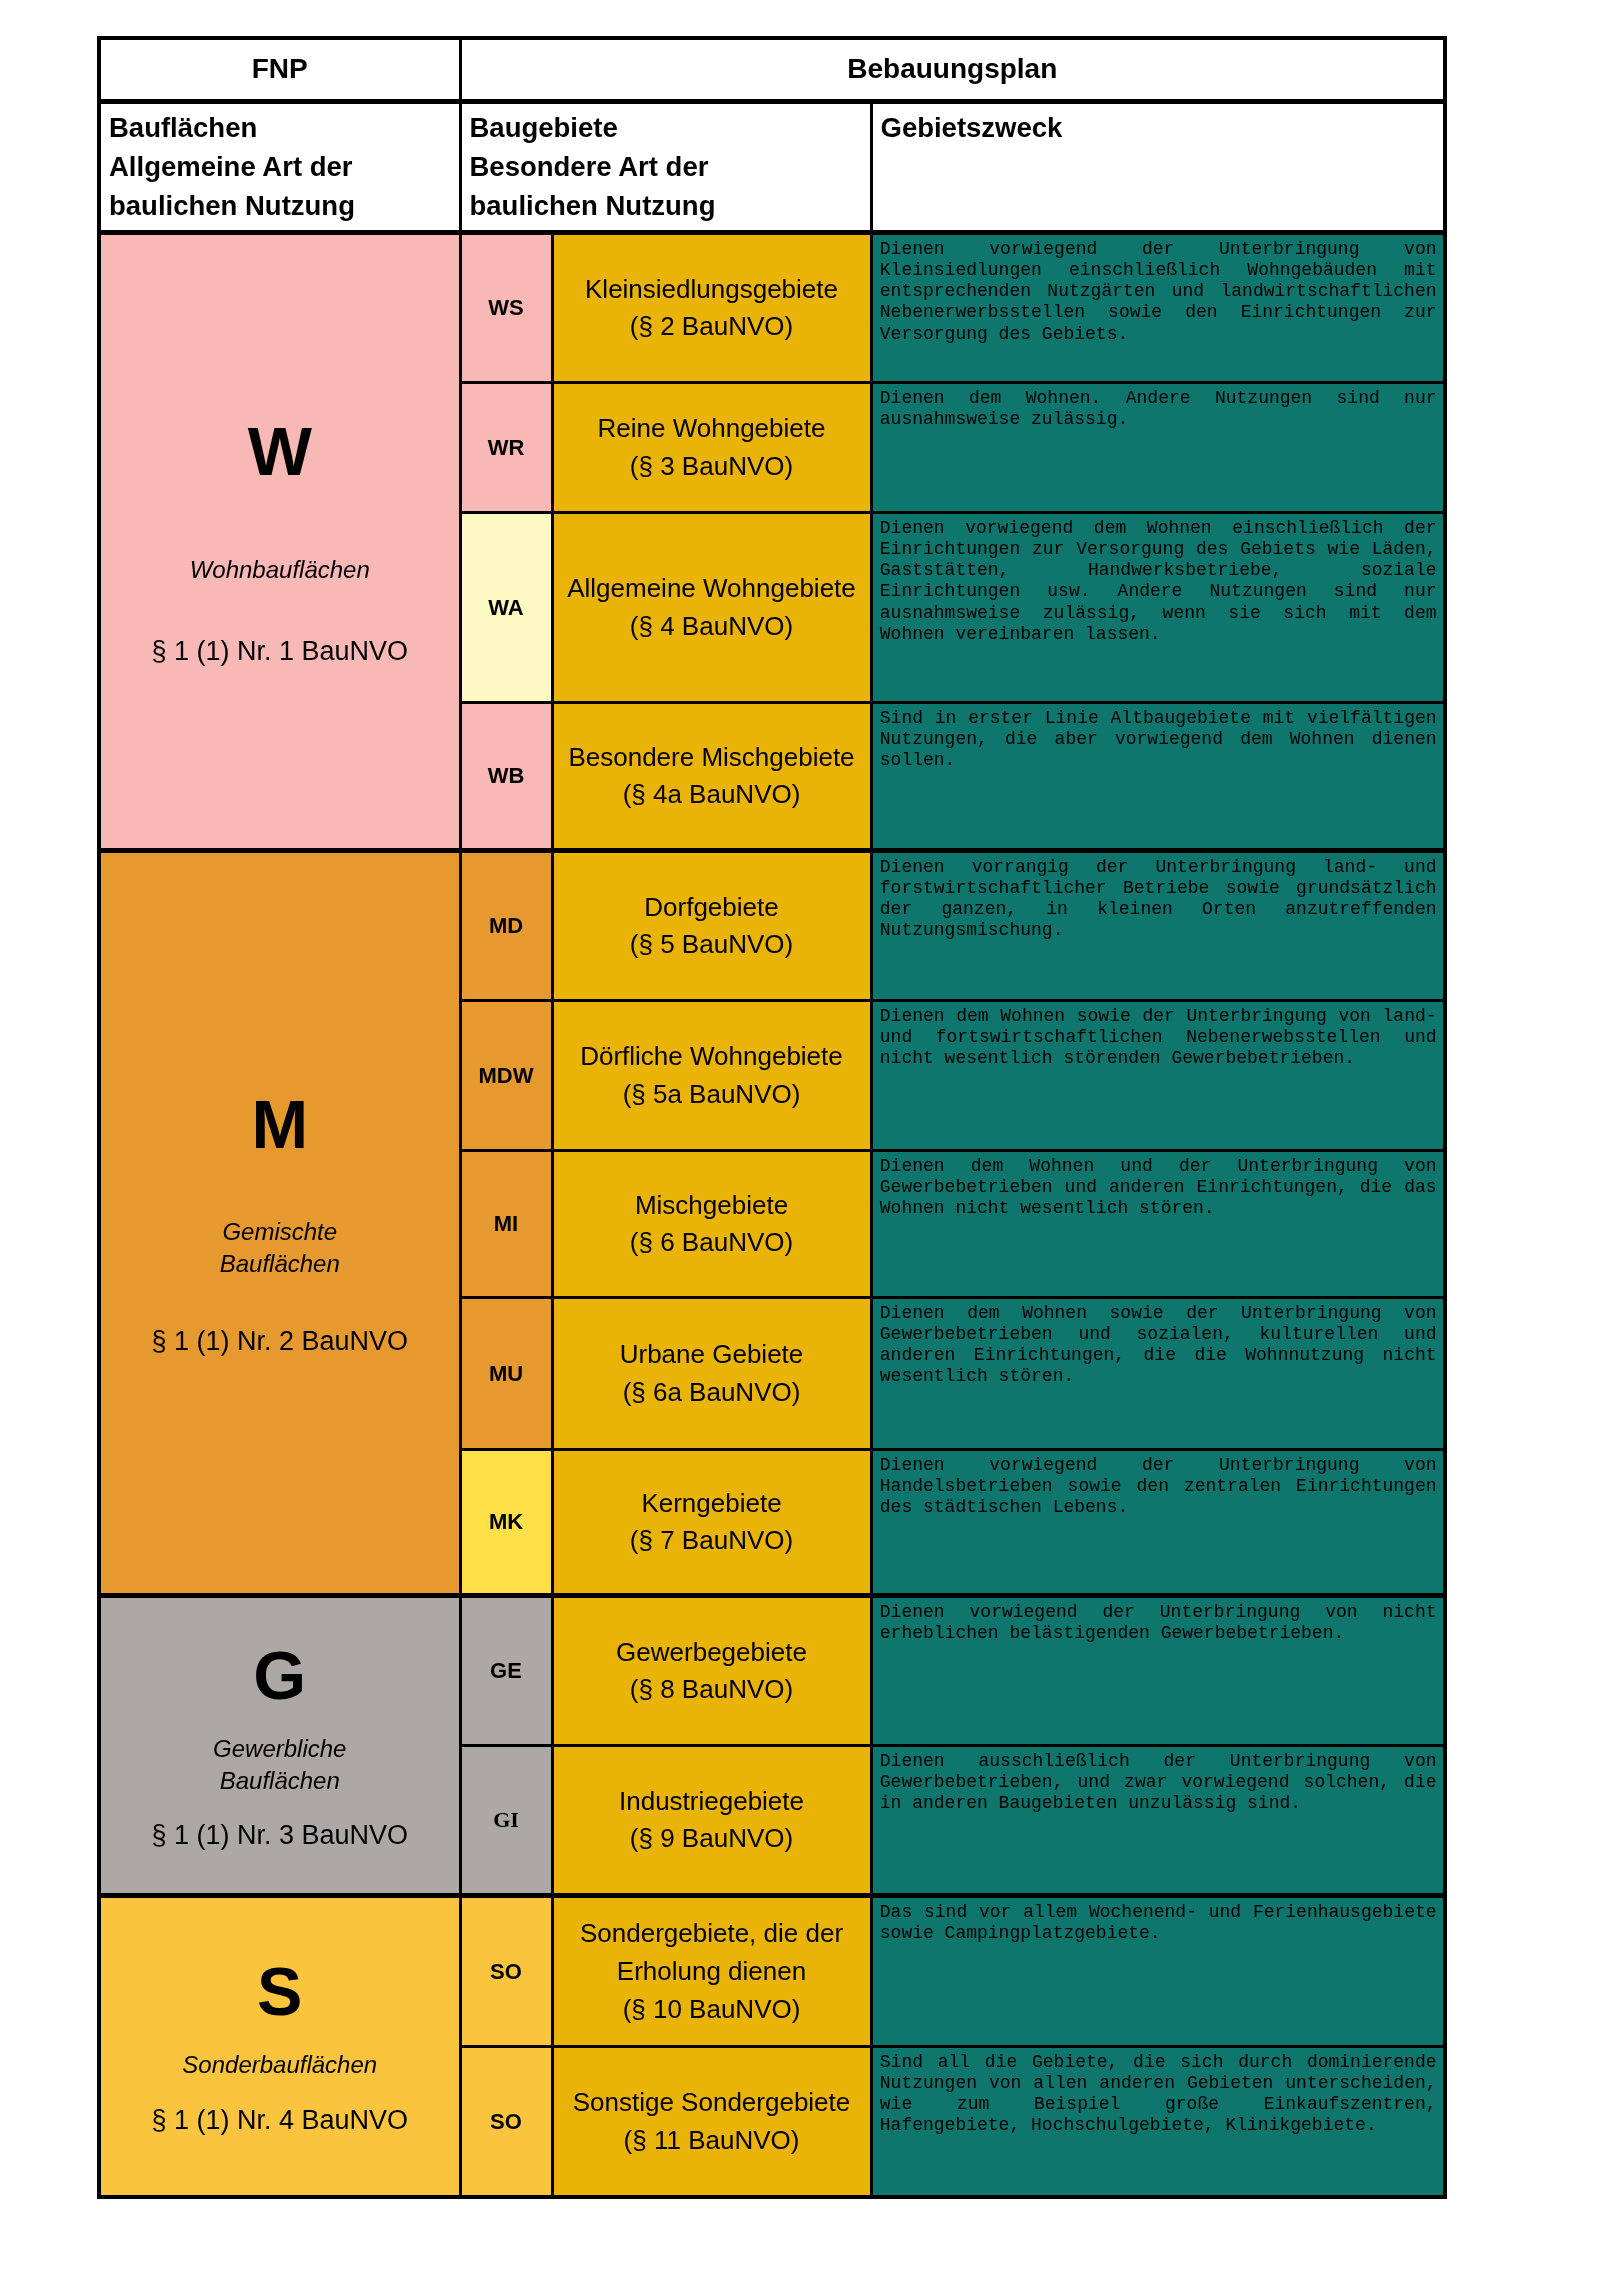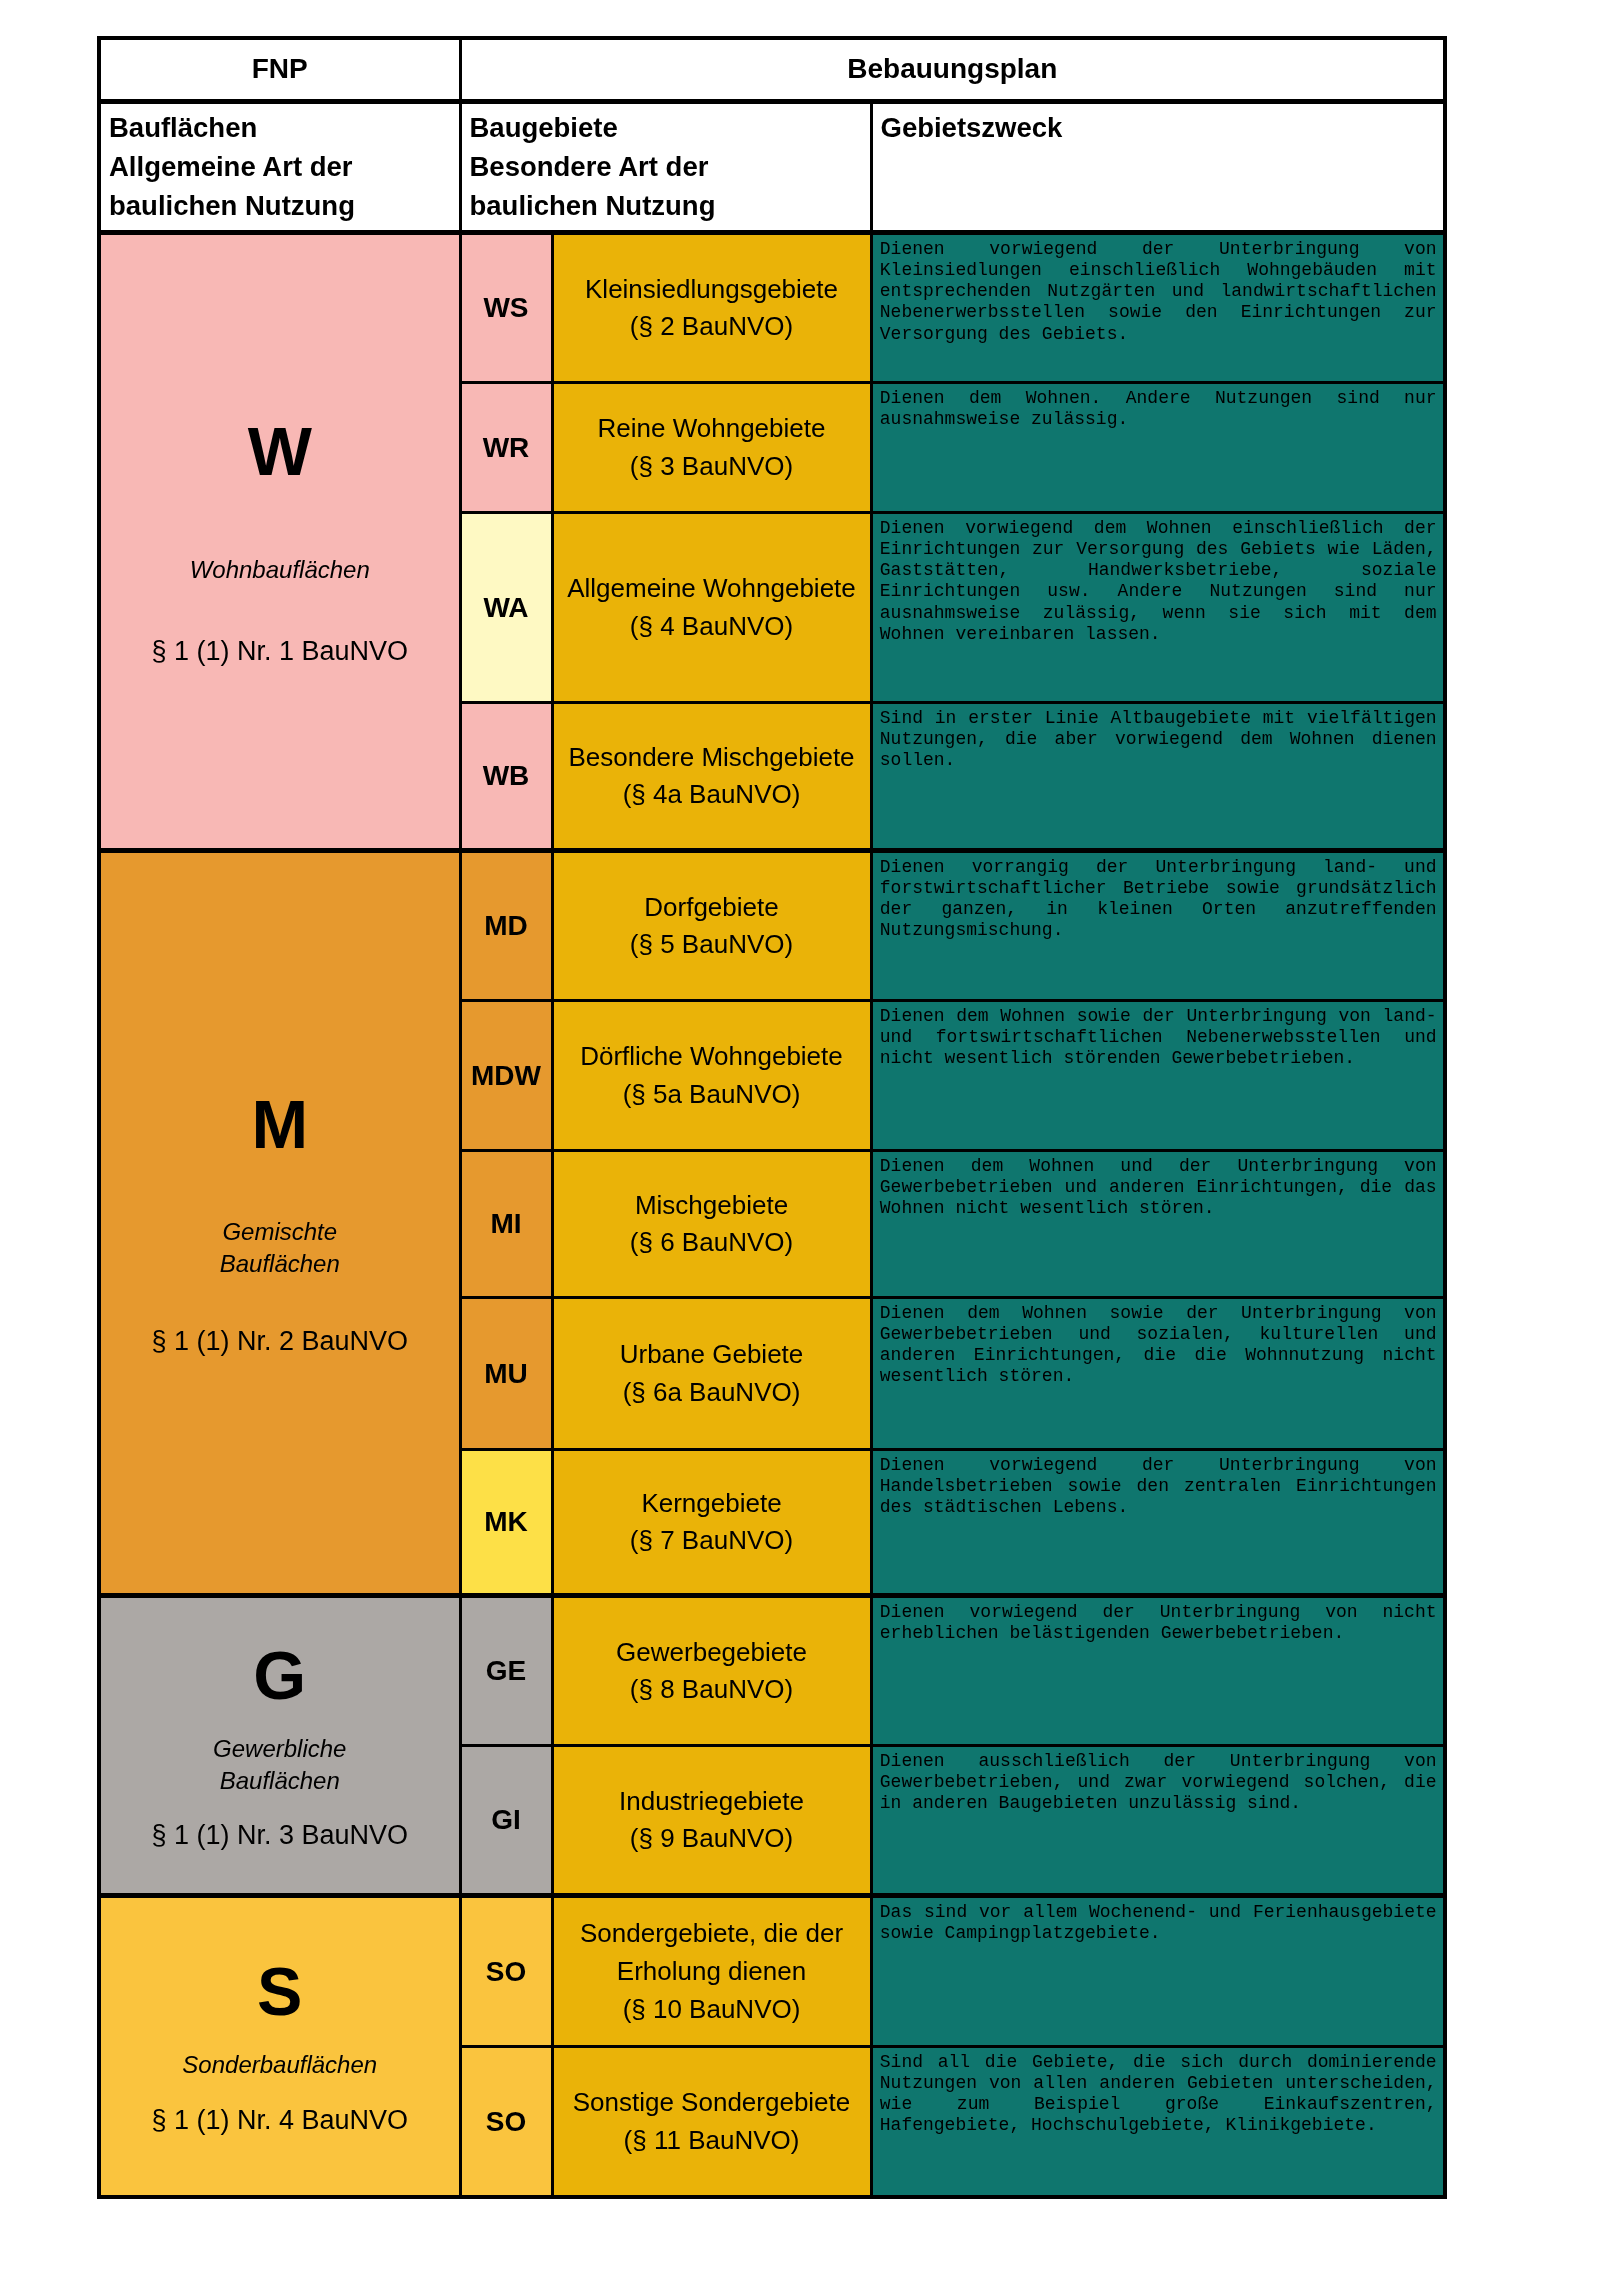--- a/index.html
+++ b/index.html
@@ -13,21 +13,21 @@
   td.subhdr{font-weight:bold;font-size:27.5px;text-align:left;vertical-align:top;
         padding:4.9px 8px;line-height:1.42;}
   td.sec-cell{vertical-align:middle;text-align:center;padding:0;}
   .sec{display:flex;flex-direction:column;justify-content:center;align-items:center;height:100%;}
   .sec-letter{font-weight:bold;font-size:68px;line-height:1;}
   .sec-name{font-size:24px;line-height:1.35;font-style:italic;}
   .sec-ref{font-size:27px;}
   .sec.gap-xl .sec-letter{margin-bottom:69px;} .sec.gap-xl .sec-ref{margin-top:50px;}
   .sec.gap-lg .sec-letter{margin-bottom:58px;} .sec.gap-lg .sec-ref{margin-top:45px;}
   .sec.gap-sm .sec-letter{margin-bottom:24px;} .sec.gap-sm .sec-ref{margin-top:23px;}
-  td.code-cell{font-weight:bold;font-size:28px;text-align:center;vertical-align:middle;}
+  td.code-cell{font-weight:bold;font-size:22px;text-align:center;vertical-align:middle;}
   td.name-cell{font-size:26px;text-align:center;vertical-align:middle;line-height:1.45;background:#eab308;}
   td.desc-cell{font-size:18px;text-align:justify;vertical-align:top;
         padding:3.2px 6.5px 3.2px 7.3px;line-height:1.18;background:#0f766e;font-family:Liberation Mono, monospace;}
 </style>
 </head>
 <body>
 
 <div class="page">
   <table class="zoning">
     <colgroup>
@@ -173,21 +173,21 @@
       </td>
       <td class="code-cell" style="background-color: rgb(172, 168, 165);">GE</td>
       <td class="name-cell">
         <div>Gewerbegebiete</div>
         <div>(§ 8 BauNVO)</div>
         <div></div>
       </td>
       <td class="desc-cell">Dienen vorwiegend der Unterbringung von nicht erheblichen belästigenden Gewerbebetrieben.</td>
     </tr>
     <tr style="height:150px">
-      <td class="code-cell" style="background-color: rgb(172, 168, 165);">GI</td>
+      <td class="code-cell" style="background-color: rgb(172, 168, 165); font-family: Liberation Serif, serif;">GI</td>
       <td class="name-cell">
         <div>Industriegebiete</div>
         <div>(§ 9 BauNVO)</div>
         <div></div>
       </td>
       <td class="desc-cell">Dienen ausschließlich der Unterbringung von Gewerbebetrieben, und zwar vorwiegend solchen, die in anderen Baugebieten unzulässig sind.</td>
     </tr>
 
     <tr style="height:151px" class="thick-top">
       <td class="sec-cell" rowspan="2" style="background-color: rgb(250, 196, 62);">

